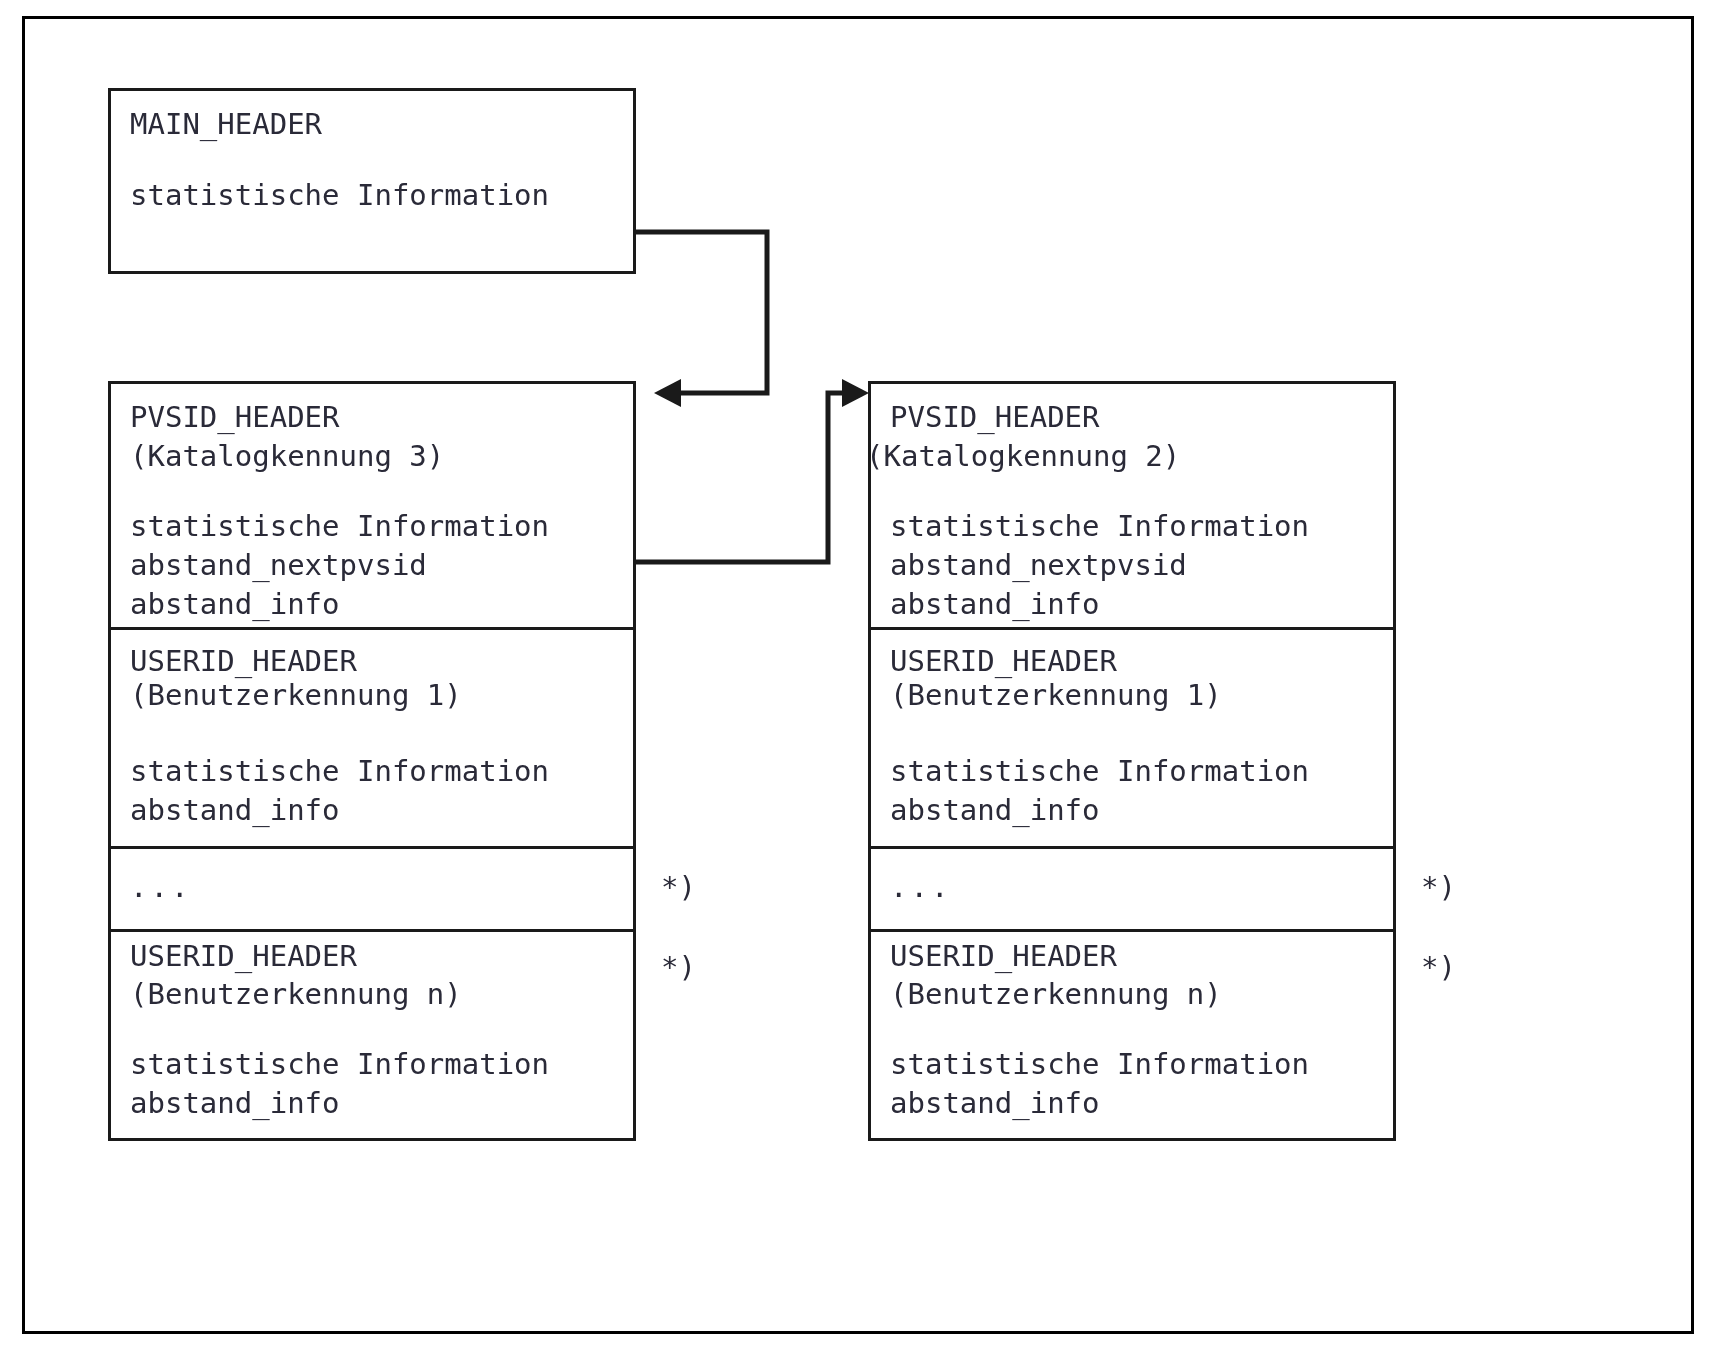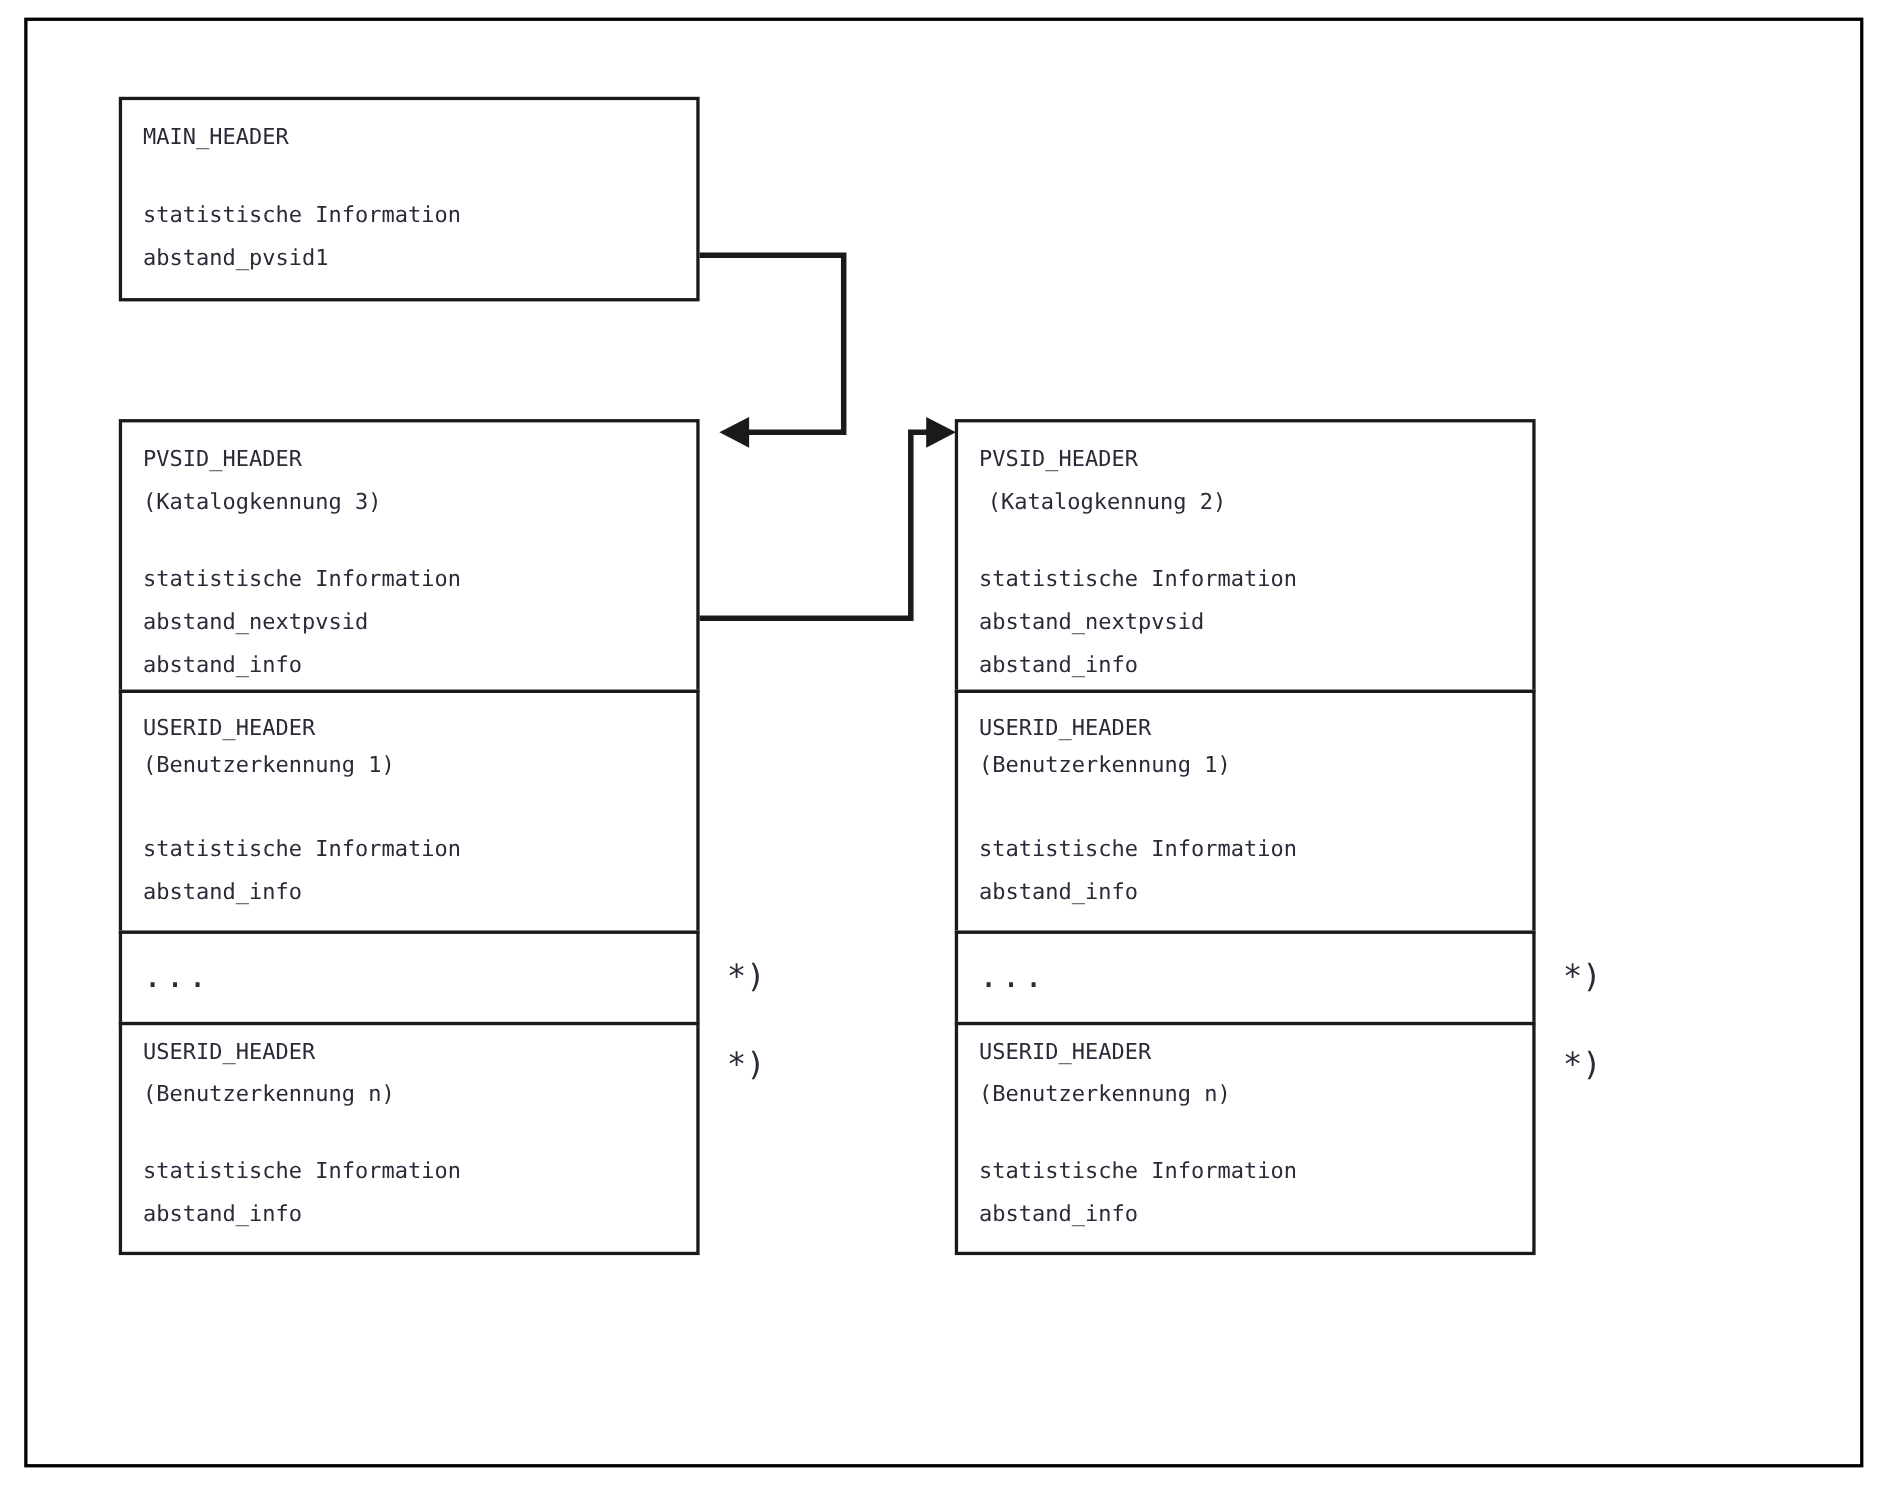--- a/index.html
+++ b/index.html
@@ -38,21 +38,21 @@
     position: absolute;
     box-sizing: border-box;
     border: 3px solid #1a1a1a;
     background: #ffffff;
   }
 
   .txt {
     position: absolute;
     color: #2a2a38;
     font-family: "DejaVu Sans Mono", "Liberation Mono", monospace;
-    font-size: 20px;
+    font-size: 29px;
     line-height: 39px;
     white-space: pre;
     letter-spacing: 0px;
   }
 
   .star {
     position: absolute;
     color: #2a2a38;
     font-family: "DejaVu Sans Mono", "Liberation Mono", monospace;
     font-size: 29px;
@@ -83,21 +83,20 @@
 <body>
 
 <div id="page">
 
   <div id="figure-frame"></div>
 
   <div class="box" style="left:108px; top:88px; width:528px; height:186px;">
   </div>
   <div class="txt" style="left:130px; top:105px;">MAIN_HEADER</div>
   <div class="txt" style="left:130px; top:176px;">statistische Information</div>
-  <div class="txt" style="left:130px; top:215px;">abstand_pvsid1</div>
 
   <div class="cell" style="left:108px; top:381px; width:528px; height:249px;">
   </div>
   <div class="txt" style="left:130px; top:398px;">PVSID_HEADER</div>
   <div class="txt" style="left:130px; top:437px;">(Katalogkennung 3)</div>
   <div class="txt" style="left:130px; top:507px;">statistische Information</div>
   <div class="txt" style="left:130px; top:546px;">abstand_nextpvsid</div>
   <div class="txt" style="left:130px; top:585px;">abstand_info</div>
 
   <div class="cell" style="left:108px; top:627px; width:528px; height:222px;">
@@ -116,21 +115,21 @@
   </div>
   <div class="txt" style="left:130px; top:937px;">USERID_HEADER</div>
   <div class="txt" style="left:130px; top:975px;">(Benutzerkennung n)</div>
   <div class="txt" style="left:130px; top:1045px;">statistische Information</div>
   <div class="txt" style="left:130px; top:1084px;">abstand_info</div>
   <div class="star" style="left:661px; top:952px;">*)</div>
 
   <div class="cell" style="left:868px; top:381px; width:528px; height:249px;">
   </div>
   <div class="txt" style="left:890px; top:398px;">PVSID_HEADER</div>
-  <div class="txt" style="left:898px; top:437px;">(Katalogkennung 2)</div>
+  <div class="txt" style="left:866px; top:437px;">(Katalogkennung 2)</div>
   <div class="txt" style="left:890px; top:507px;">statistische Information</div>
   <div class="txt" style="left:890px; top:546px;">abstand_nextpvsid</div>
   <div class="txt" style="left:890px; top:585px;">abstand_info</div>
 
   <div class="cell" style="left:868px; top:627px; width:528px; height:222px;">
   </div>
   <div class="txt" style="left:890px; top:642px;">USERID_HEADER</div>
   <div class="txt" style="left:890px; top:676px;">(Benutzerkennung 1)</div>
   <div class="txt" style="left:890px; top:752px;">statistische Information</div>
   <div class="txt" style="left:890px; top:791px;">abstand_info</div>

